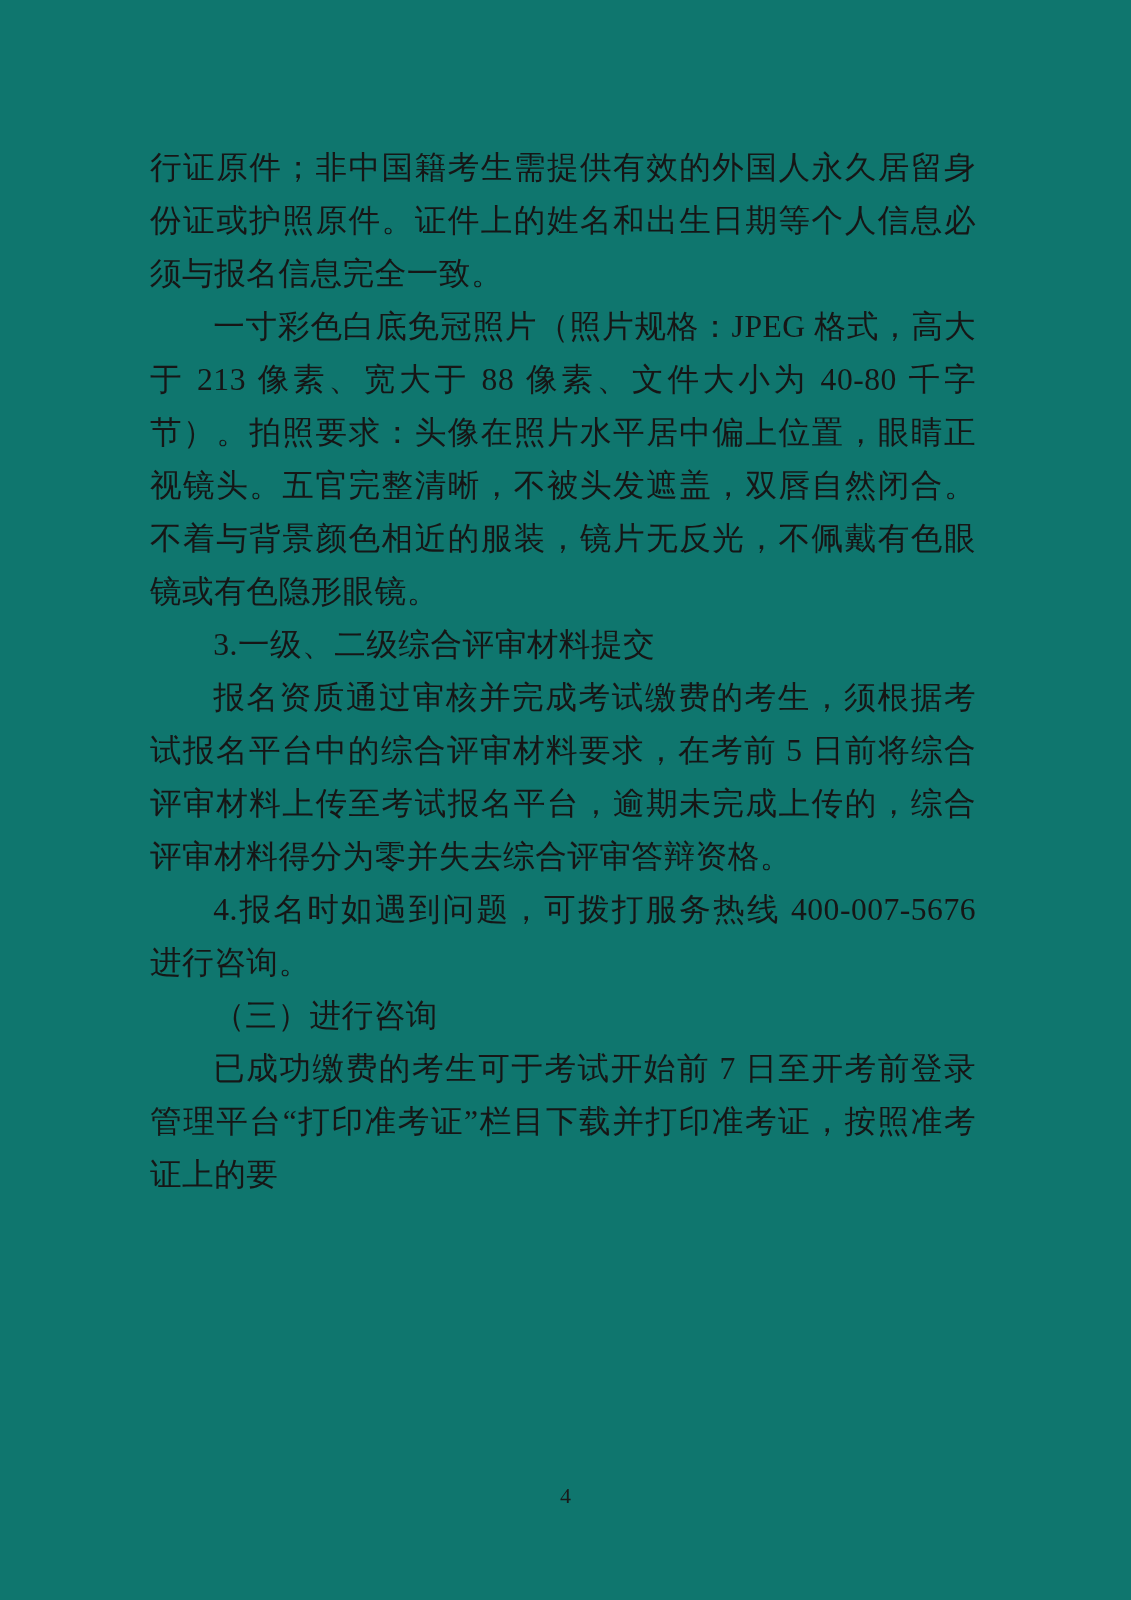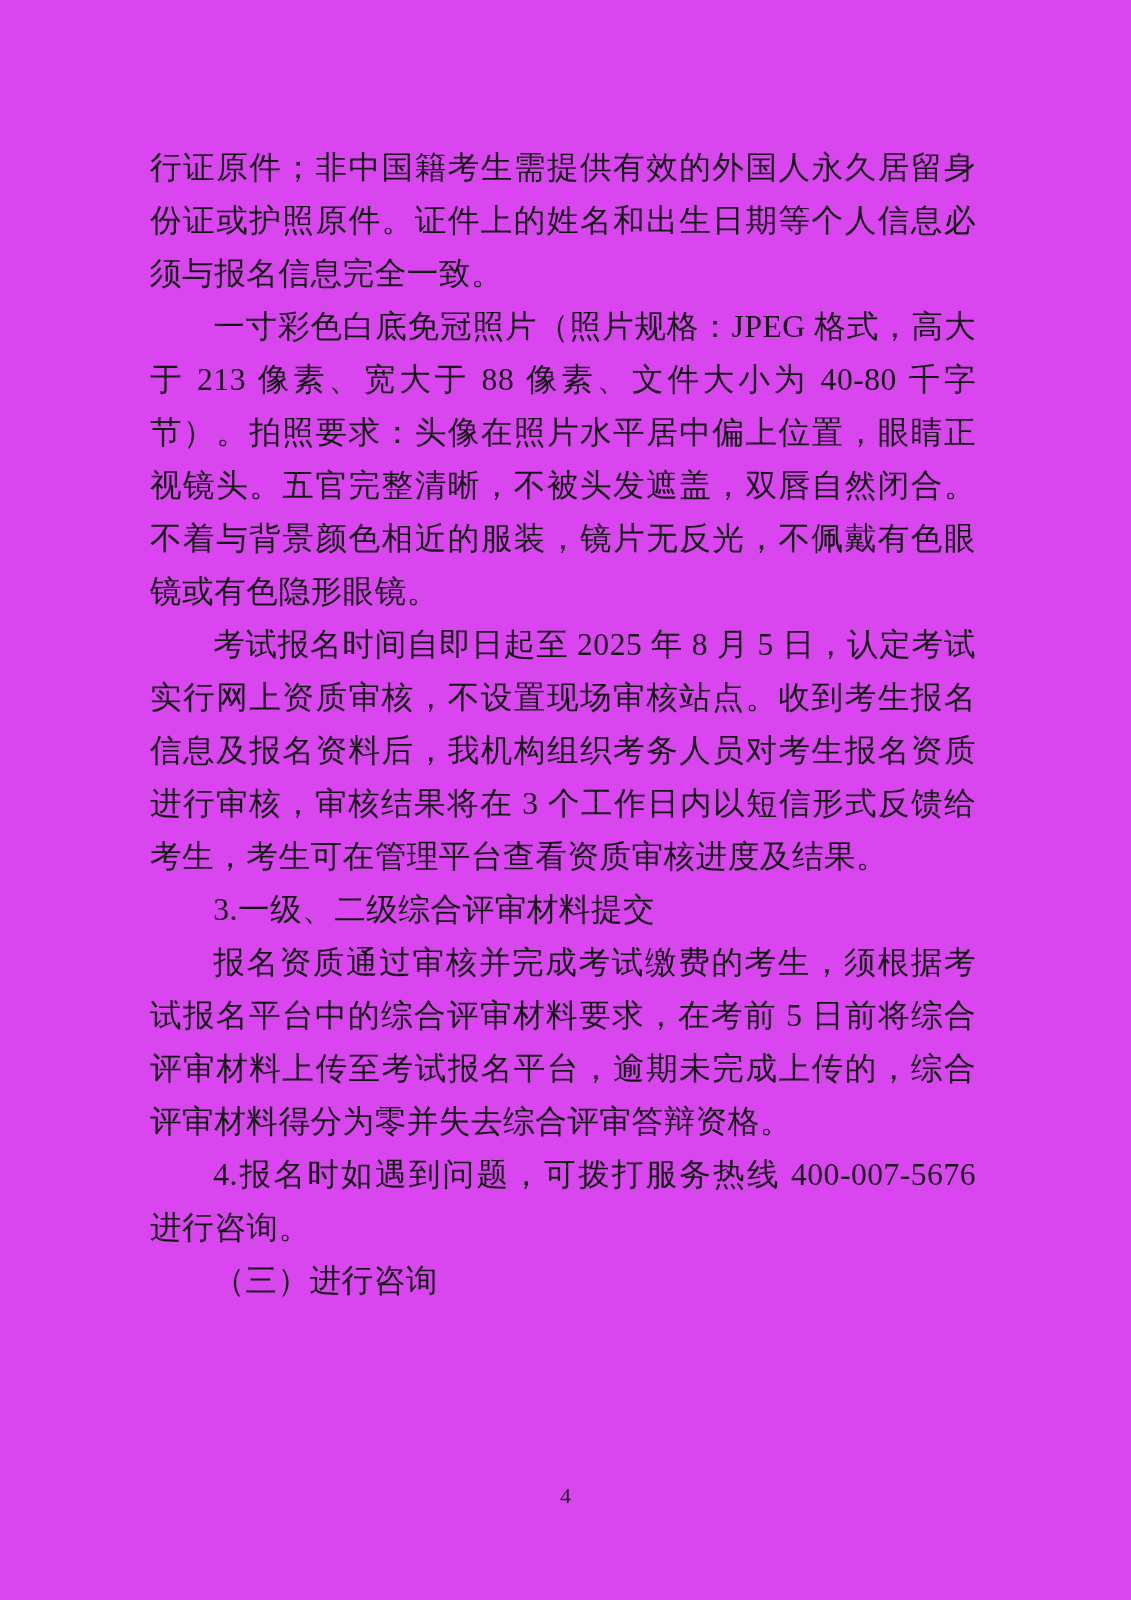--- a/index.html
+++ b/index.html
@@ -4,21 +4,21 @@
 <style>
   html, body {
     margin: 0;
     padding: 0;
     background: #ffffff;
   }
   .page {
     position: relative;
     width: 1131px;
     height: 1600px;
-    background: #d946ef;
+    background: #0f766e;
     overflow: hidden;
     font-family: "Liberation Serif", "DejaVu Serif", serif;
     color: #161616;
   }
   .doc-body {
     position: absolute;
     left: 150px;
     top: 141px;
     width: 826px;
     font-size: 31.6px;
@@ -46,22 +46,22 @@
   }
 </style>
 </head>
 <body>
 
 <div class="page">
 
   <div class="doc-body">
     <p class="para">行证原件；非中国籍考生需提供有效的外国人永久居留身份证或护照原件。证件上的姓名和出生日期等个人信息必须与报名信息完全一致。</p>
     <p class="para indent">一寸彩色白底免冠照片（照片规格：JPEG 格式，高大于 213 像素、宽大于 88 像素、文件大小为 40-80 千字节）。拍照要求：头像在照片水平居中偏上位置，眼睛正视镜头。五官完整清晰，不被头发遮盖，双唇自然闭合。不着与背景颜色相近的服装，镜片无反光，不佩戴有色眼镜或有色隐形眼镜。</p>
-    <p class="para indent">考试报名时间自即日起至 2025 年 8 月 5 日，认定考试实行网上资质审核，不设置现场审核站点。收到考生报名信息及报名资料后，我机构组织考务人员对考生报名资质进行审核，审核结果将在 3 个工作日内以短信形式反馈给考生，考生可在管理平台查看资质审核进度及结果。</p>
     <p class="para indent">3.一级、二级综合评审材料提交</p>
     <p class="para indent">报名资质通过审核并完成考试缴费的考生，须根据考试报名平台中的综合评审材料要求，在考前 5 日前将综合评审材料上传至考试报名平台，逾期未完成上传的，综合评审材料得分为零并失去综合评审答辩资格。</p>
     <p class="para indent">4.报名时如遇到问题，可拨打服务热线 400-007-5676 进行咨询。</p>
     <p class="para indent">（三）进行咨询</p>
+    <p class="para indent">已成功缴费的考生可于考试开始前 7 日至开考前登录管理平台“打印准考证”栏目下载并打印准考证，按照准考证上的要</p>
   </div>
 
   <div class="page-footer">4</div>
 
 </div>
 
 </body></html>

